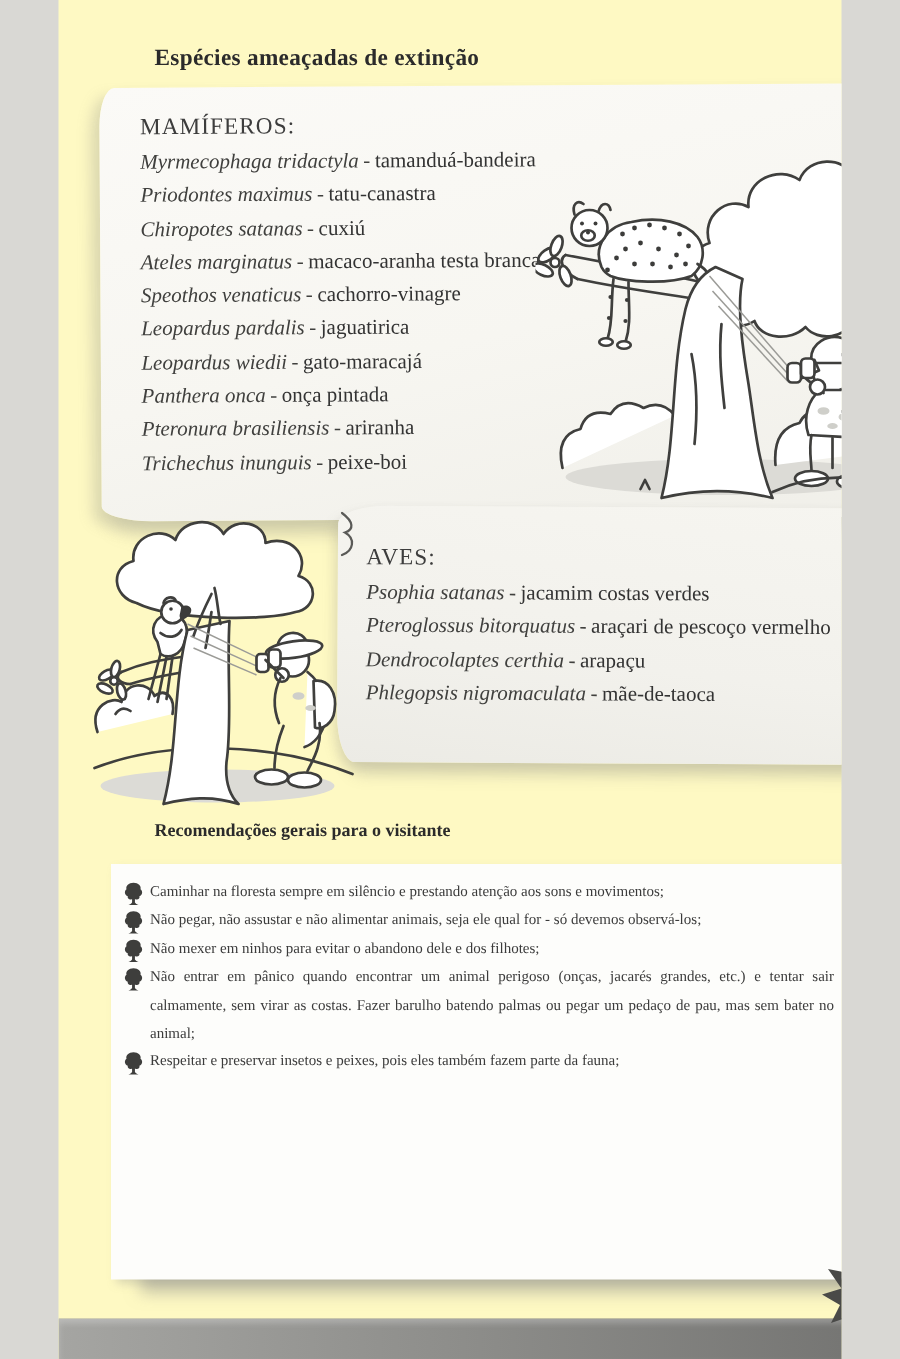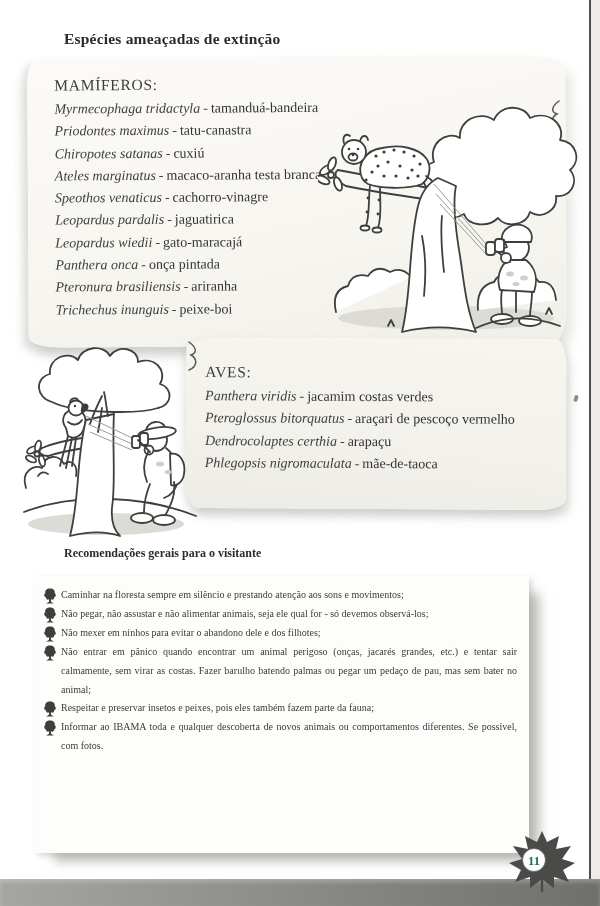--- a/index.html
+++ b/index.html
@@ -1,18 +1,18 @@
 <!DOCTYPE html>
 <html><head>
 <meta charset="utf-8">
 <style>
   html,body{margin:0;padding:0;background:#d9d8d4;}
   .page{
-    position:relative;width:600px;height:906px;margin:0 auto;
-    background:#ffffff;overflow:hidden;
+    position:relative;width:522px;height:906px;margin:0 auto;
+    background:#fef9c3;overflow:hidden;
     font-family:"Liberation Serif", serif;color:#3a3a3a;
   }
   .page-title{
     position:absolute;left:64px;top:30px;
     font-size:15.5px;font-weight:bold;color:#2b2b2b;letter-spacing:.2px;
   }
   
   .panel{position:absolute;}
   .panel-mammals{
     left:28px;top:57px;width:538px;height:289px;
@@ -176,21 +176,21 @@
       <ellipse class="fw" cx="212" cy="235" rx="11" ry="5"></ellipse>
     </g>
     <path class="ln" d="M158,242 Q198,224 242,240" stroke-width="1.2"></path>
     <path class="ln" d="M70,240 l3,-6 l3,6" stroke-width="1.2"></path>
     <path class="ln" d="M228,228 l3,-6 l3,6" stroke-width="1.2"></path>
   </svg>
 
   <div class="panel panel-birds">
     <div class="birds-content">
       <div class="species-heading">AVES:</div>
-      <div class="species-row"><span class="latin">Panthera viridis</span><span class="sep">-</span><span class="common">jacamim costas verdes</span></div>
+      <div class="species-row"><span class="latin">Psophia satanas</span><span class="sep">-</span><span class="common">jacamim costas verdes</span></div>
       <div class="species-row"><span class="latin">Pteroglossus bitorquatus</span><span class="sep">-</span><span class="common">araçari de pescoço vermelho</span></div>
       <div class="species-row"><span class="latin">Dendrocolaptes certhia</span><span class="sep">-</span><span class="common">arapaçu</span></div>
       <div class="species-row"><span class="latin">Phlegopsis nigromaculata</span><span class="sep">-</span><span class="common">mãe-de-taoca</span></div>
     </div>
   </div>
   <svg class="curl curl-birds" width="14" height="30" viewBox="0 0 14 30">
     <path d="M3,1 C11,7 11,12 5,14 C12,18 11,26 3,29" fill="none" stroke="#5a5a57" stroke-width="1.5" stroke-linecap="round"></path>
   </svg>
   <div class="speck"></div>
 
@@ -272,26 +272,20 @@
             <path d="M7,0.5 C4,0.5 2,2.5 2.6,4.6 C1,5.8 1.4,8.4 3.4,8.9 C2.9,10.5 5,11.6 6.1,10.6 L6.1,12.8 C5.2,13.9 4.1,14.4 3,14.5 L11,14.5 C9.9,14.4 8.8,13.9 7.9,12.8 L7.9,10.6 C9.4,11.6 11.3,10.4 10.7,8.9 C12.7,8.4 13,5.8 11.4,4.6 C12,2.5 10,0.5 7,0.5 Z" fill="#3e3e3c"></path>
           </svg></span>
       <div class="rec-text">Não entrar em pânico quando encontrar um animal perigoso (onças, jacarés grandes, etc.) e tentar sair calmamente, sem virar as costas. Fazer barulho batendo palmas ou pegar um pedaço de pau, mas sem bater no animal;</div>
     </div>
     <div class="rec-item">
       <span class="rec-bullet"><svg viewBox="0 0 14 16" width="16" height="17">
             <path d="M7,0.5 C4,0.5 2,2.5 2.6,4.6 C1,5.8 1.4,8.4 3.4,8.9 C2.9,10.5 5,11.6 6.1,10.6 L6.1,12.8 C5.2,13.9 4.1,14.4 3,14.5 L11,14.5 C9.9,14.4 8.8,13.9 7.9,12.8 L7.9,10.6 C9.4,11.6 11.3,10.4 10.7,8.9 C12.7,8.4 13,5.8 11.4,4.6 C12,2.5 10,0.5 7,0.5 Z" fill="#3e3e3c"></path>
           </svg></span>
       <div class="rec-text">Respeitar e preservar insetos e peixes, pois eles também fazem parte da fauna;</div>
     </div>
-    <div class="rec-item">
-      <span class="rec-bullet"><svg viewBox="0 0 14 16" width="16" height="17">
-            <path d="M7,0.5 C4,0.5 2,2.5 2.6,4.6 C1,5.8 1.4,8.4 3.4,8.9 C2.9,10.5 5,11.6 6.1,10.6 L6.1,12.8 C5.2,13.9 4.1,14.4 3,14.5 L11,14.5 C9.9,14.4 8.8,13.9 7.9,12.8 L7.9,10.6 C9.4,11.6 11.3,10.4 10.7,8.9 C12.7,8.4 13,5.8 11.4,4.6 C12,2.5 10,0.5 7,0.5 Z" fill="#3e3e3c"></path>
-          </svg></span>
-      <div class="rec-text">Informar ao IBAMA toda e qualquer descoberta de novos animais ou comportamentos diferentes. Se possível, com fotos.</div>
-    </div>
   </div>
 
   <div class="scan-right-margin"></div>
   <div class="scan-right-line"></div>
   <div class="scan-bottom-strip"></div>
 
   <svg class="page-leaf" viewBox="0 0 72 63">
     <path d="M37,2 L42,13 L54,7 L51,20 L66,17 L57,30 L70,34 L58,41 L64,53 L49,48 L49,59 L37,50 L25,59 L25,48 L10,53 L16,41 L4,34 L17,30 L8,17 L23,20 L20,7 L32,13 Z" fill="#4a4a48"></path>
     <path d="M37,50 L37,62" stroke="#4a4a48" stroke-width="2.4" stroke-linecap="round"></path>
     <circle cx="29" cy="31" r="11.5" fill="#ffffff" stroke="#5a5a57" stroke-width="0.8"></circle>

